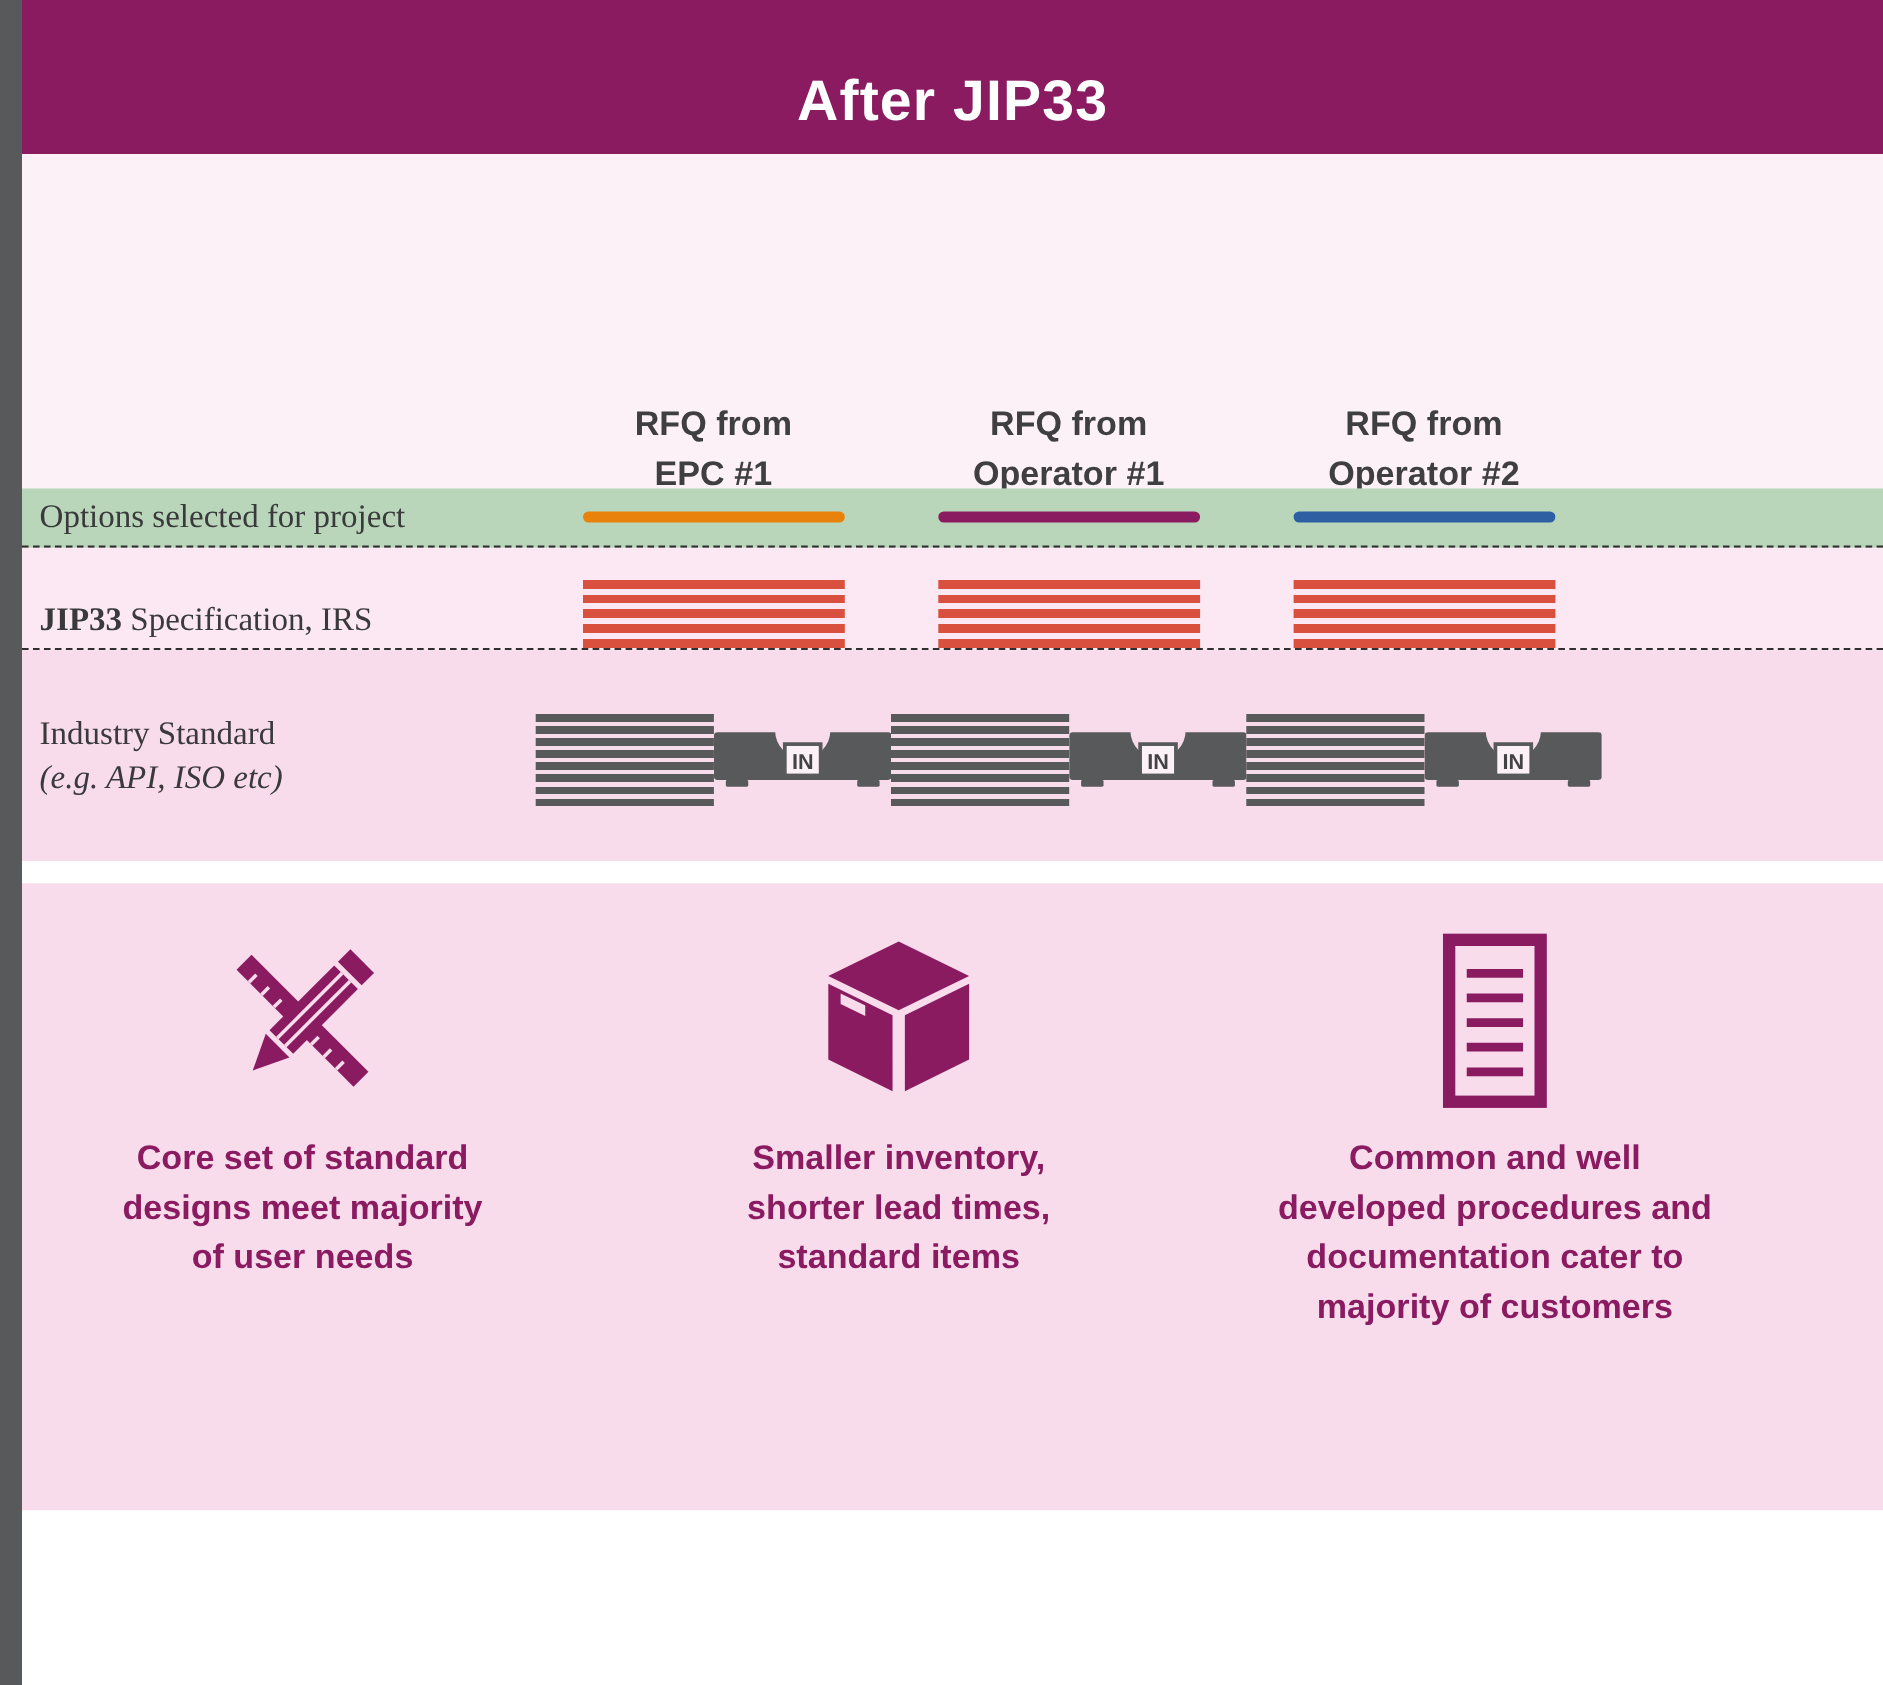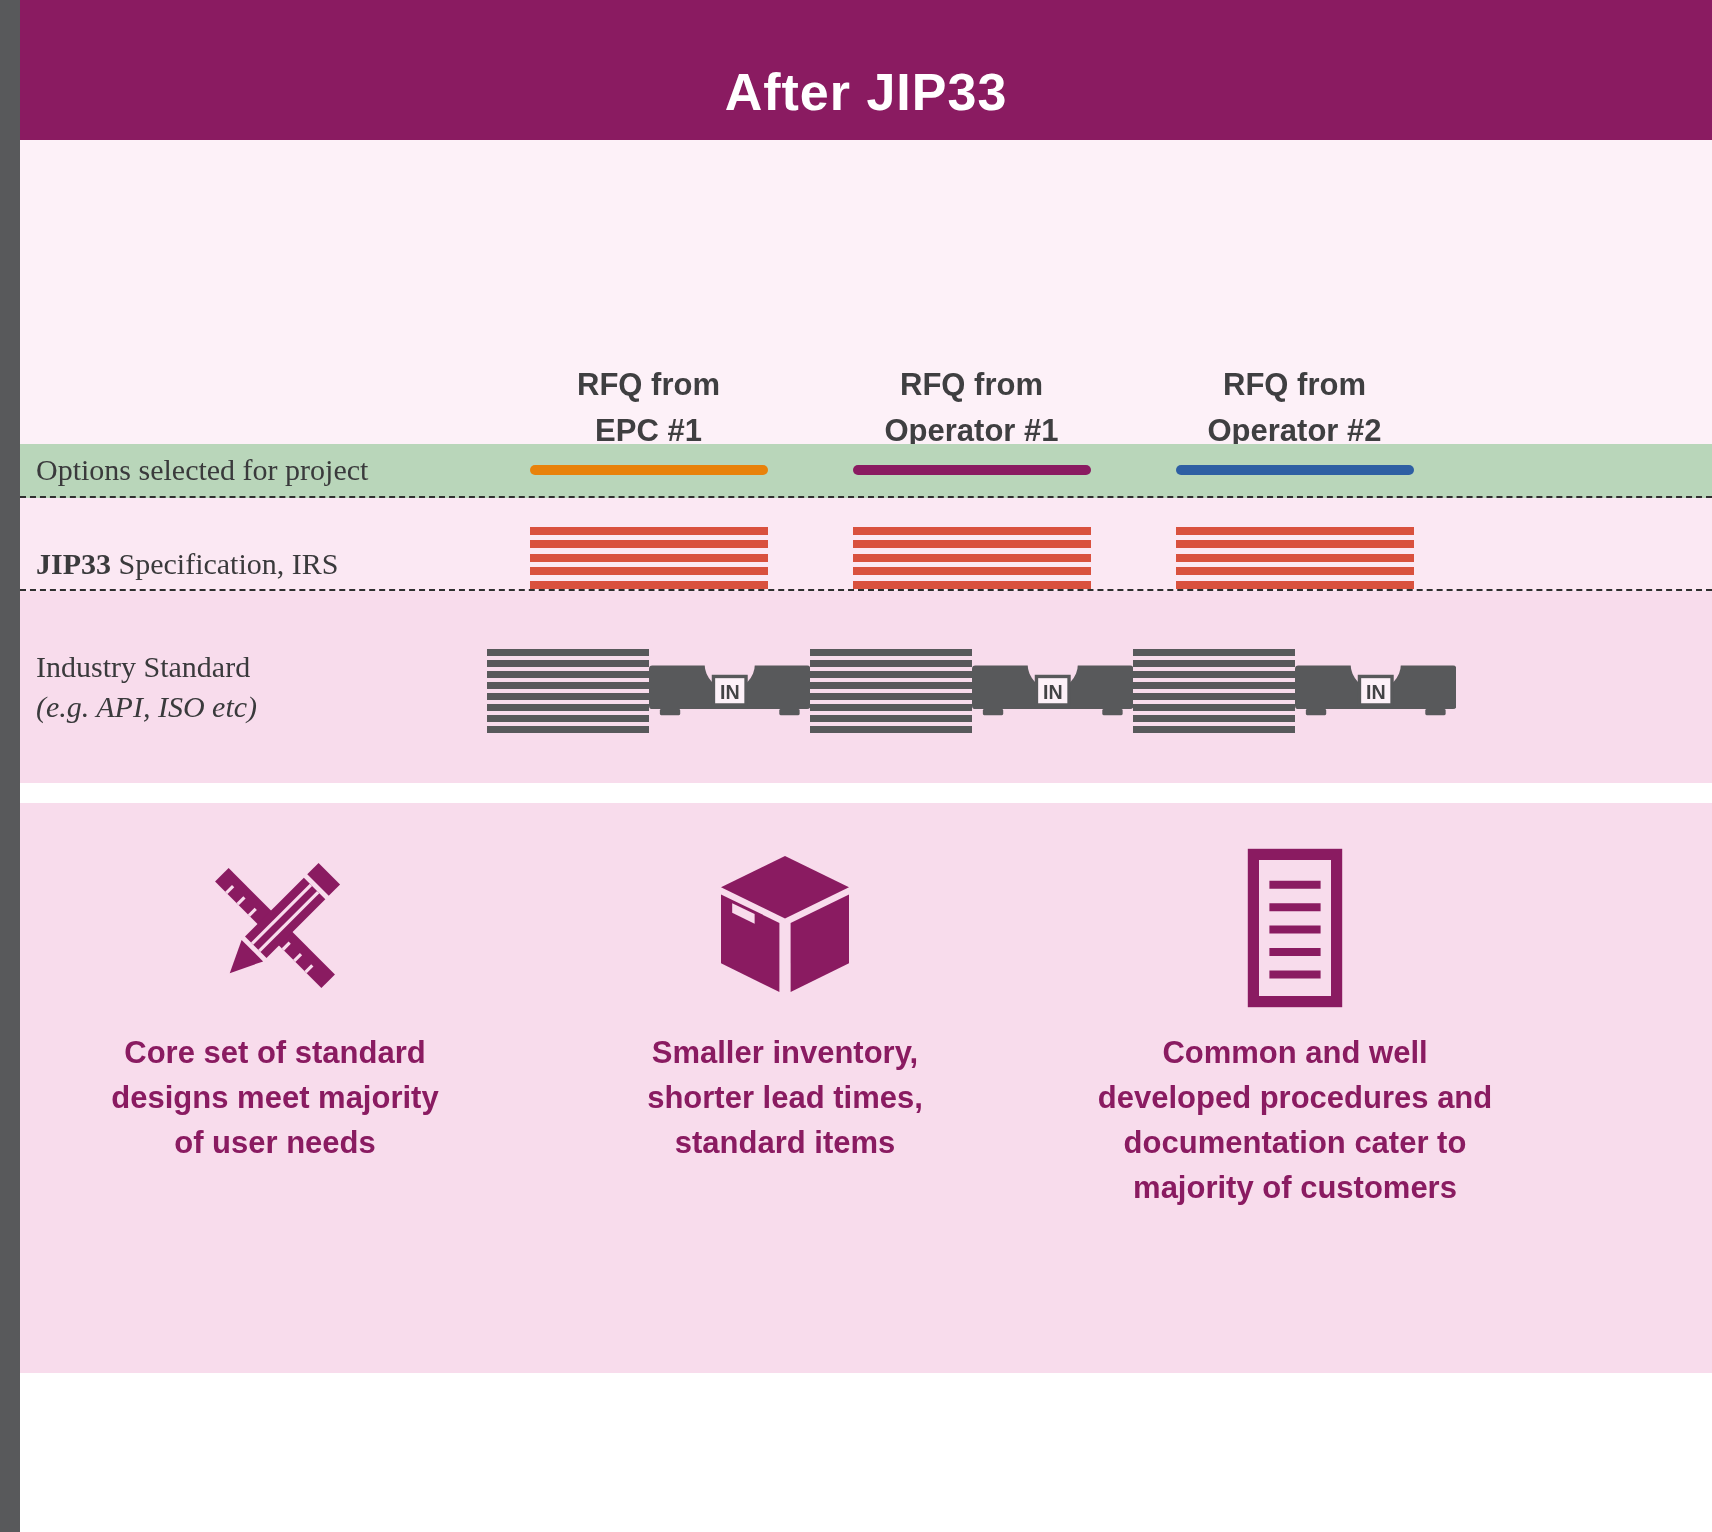--- a/index.html
+++ b/index.html
@@ -63,21 +63,21 @@
   .white-gap { height:20px; background:#ffffff; }
 
   .supplier-banner {
     height:87px; background:var(--brand-purple,#8a1b61); color:#ffffff;
     display:flex; align-items:center; justify-content:center;
   }
   .supplier-banner h2 { font-size:50px; font-weight:bold; letter-spacing:1px; }
 
   .benefits {
     height:570px; background:var(--bg-deep,#f8dcec);
-    display:grid; grid-template-columns:repeat(3,510px); padding-top:45px;
+    display:grid; grid-template-columns:repeat(3,510px); padding-top:45px;gap:32px;
   }
   .benefit { display:flex; flex-direction:column; align-items:center; }
   .benefit-icon { width:160px; height:160px; margin-bottom:22px; color:var(--brand-purple,#8a1b61); }
   .benefit-text {
     font-size:31px; font-weight:bold; line-height:45px;
     color:var(--brand-purple,#8a1b61); text-align:center; white-space:pre-line;
   }
   .ic { fill:currentColor; }
   .bg-stroke line { stroke:var(--bg-deep,#f8dcec); stroke-width:2; }
   .bg-fill { fill:var(--bg-deep,#f8dcec); }

